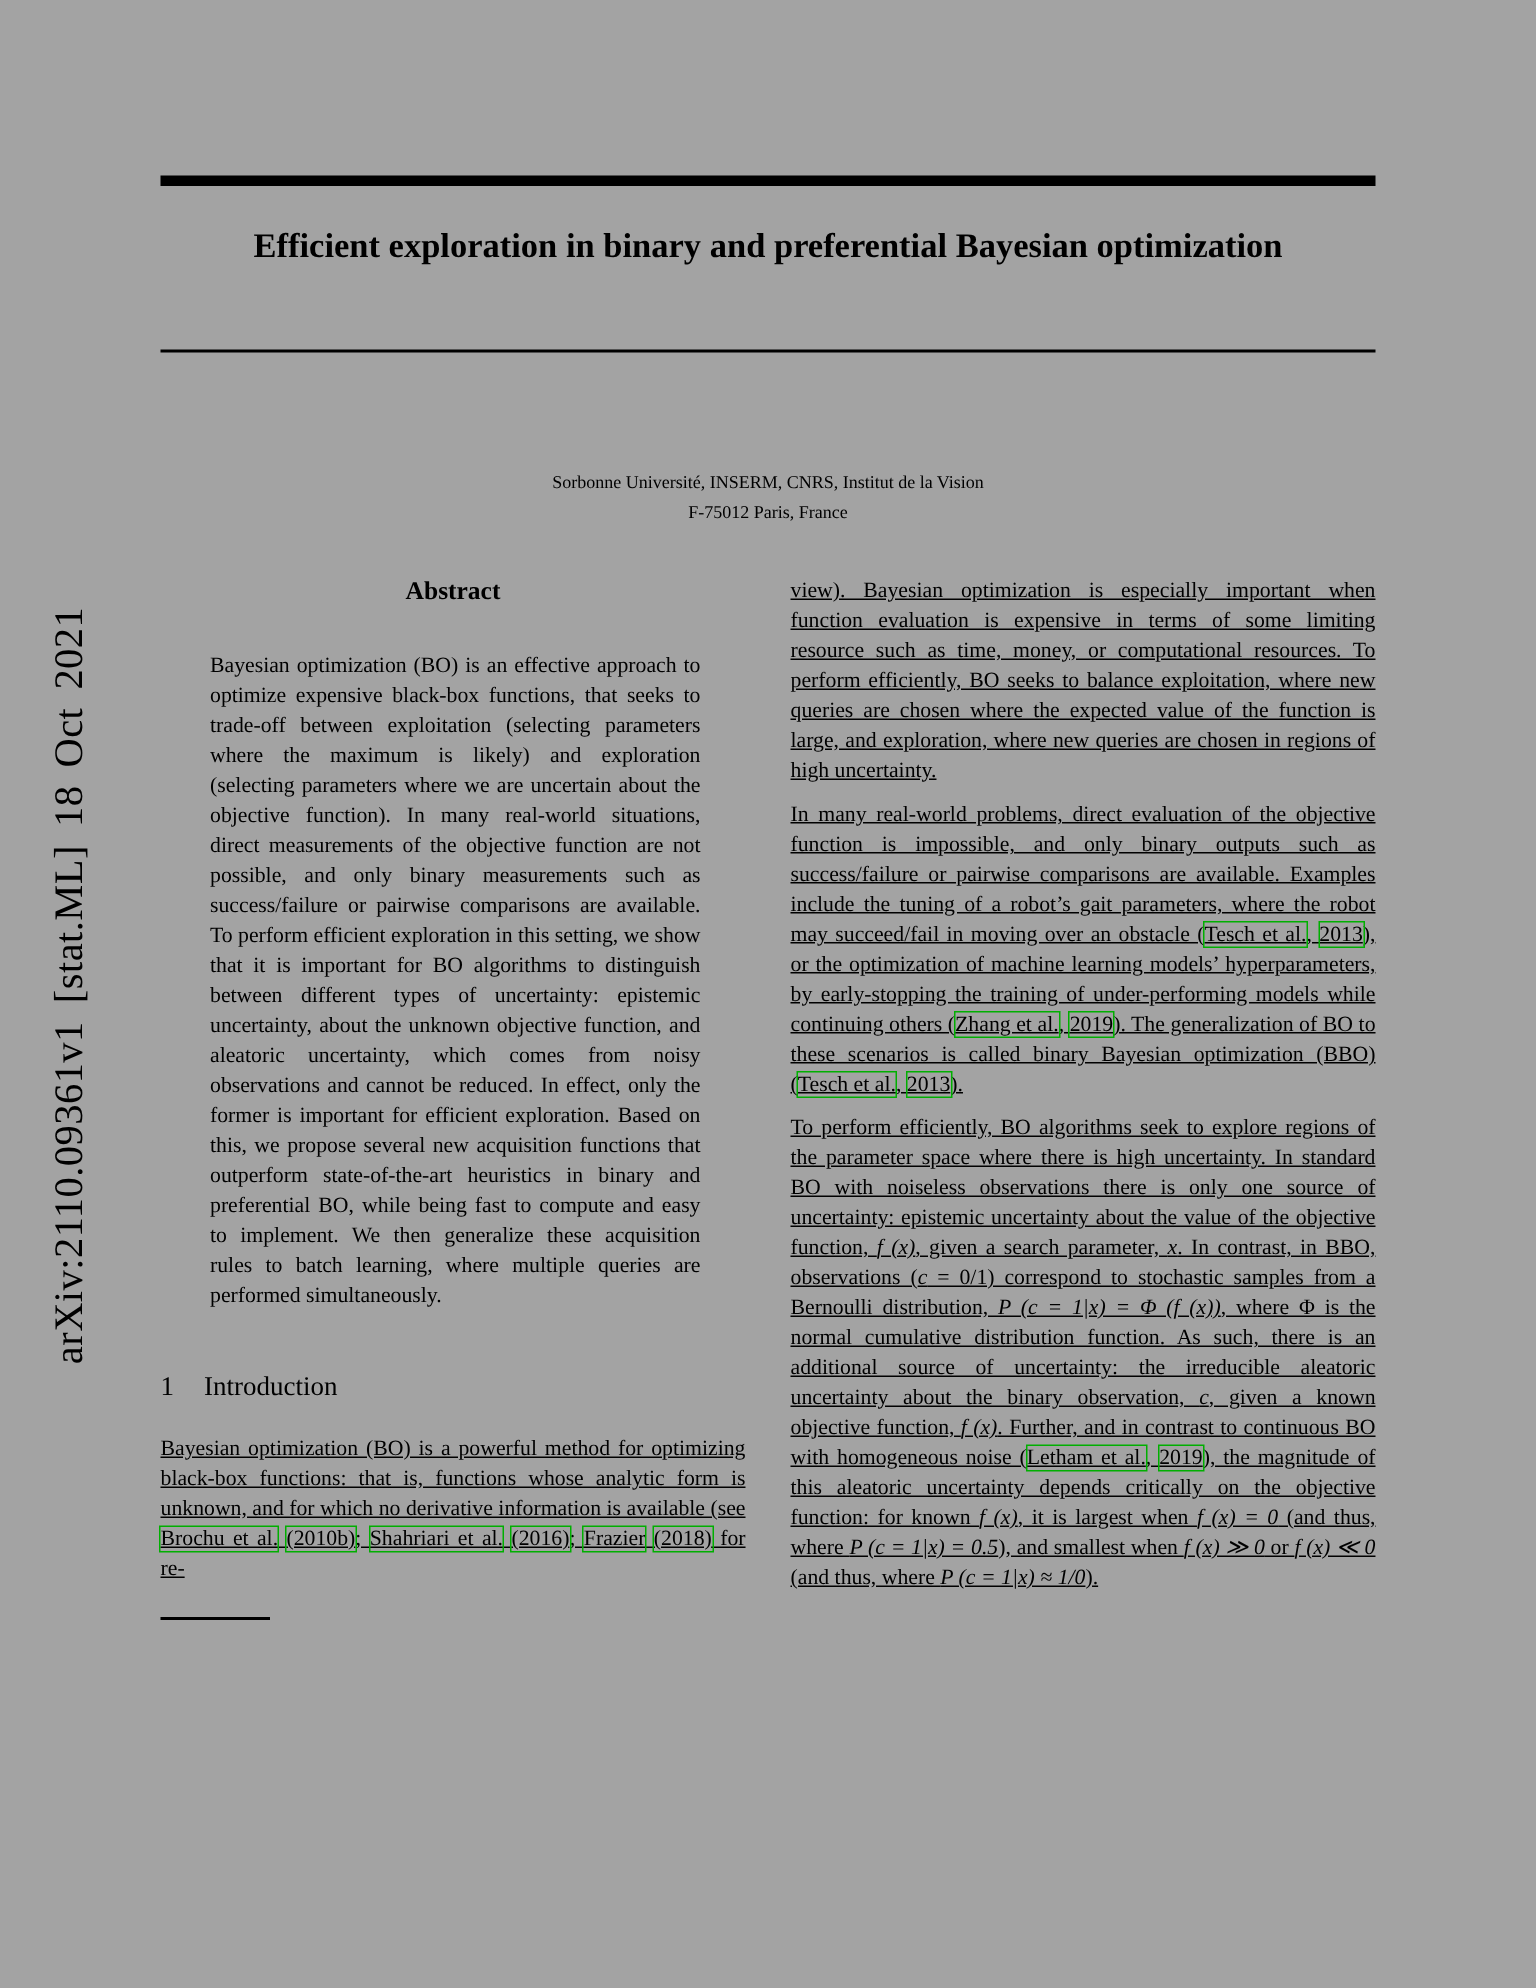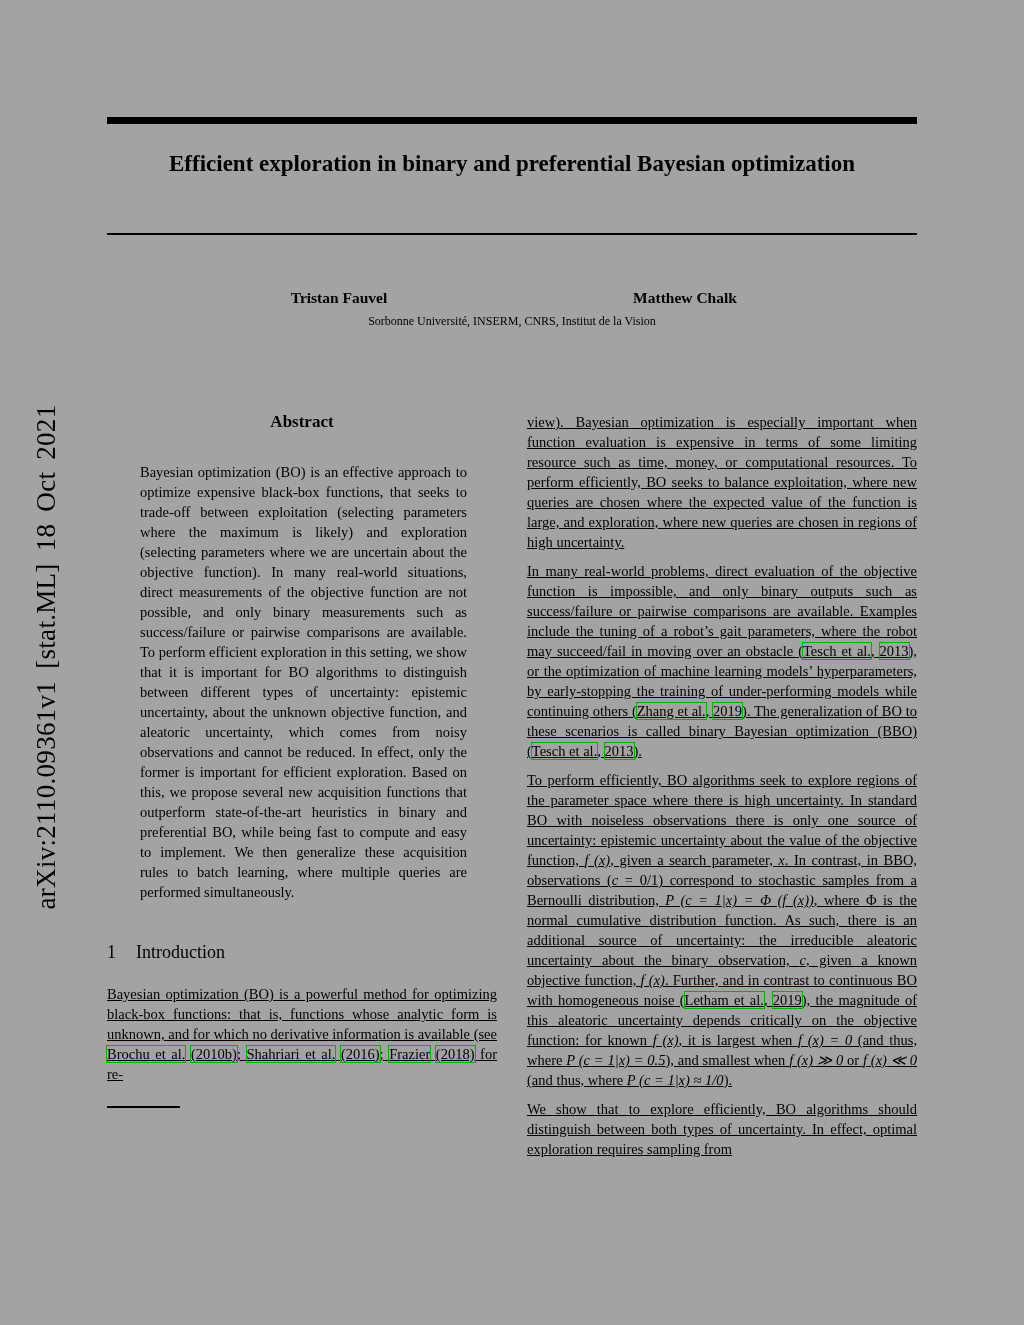--- a/index.html
+++ b/index.html
@@ -46,21 +46,20 @@
   .arxiv-banner {
     position: absolute; left: 46px; top: 657px;
     transform: translate(-50%, -50%) rotate(-90deg);
     white-space: nowrap;
     font-size: 27px; letter-spacing: 0.3px; word-spacing: 5px;
   }
   .col {
     position: absolute; top: 384px; width: 390px;
     font-size: 14.5px; line-height: 20px;
     text-align: justify;
-    margin-top: 28px;
   }
   .col-left  { left: 107px; }
   .col-right { left: 527px; }
   .abstract-heading {
     text-align: center; font-weight: bold; font-size: 17px;
     margin: 0 0 30px 0;
   }
   .abstract-body { margin: 0 30px 0 33px; }
   .section-heading {
     font-size: 18px; font-weight: normal;
@@ -88,27 +87,24 @@
 <div class="page">
 
   <div class="top-rule"></div>
 
   <div class="title-wrap">
     <span class="title">Efficient exploration in binary and preferential Bayesian optimization</span>
   </div>
 
   <div class="mid-rule"></div>
 
-  <div class="authors">
-    <span class="author">Tristan Fauvel</span>
-    <span class="author">Matthew Chalk</span>
-  </div>
 
   <div class="affiliation">
     <div>Sorbonne Université, INSERM, CNRS, Institut de la Vision</div>
+    <div>F-75012 Paris, France</div>
   </div>
 
   <div class="arxiv-banner">arXiv:2110.09361v1 [stat.ML] 18 Oct 2021</div>
 
   <div class="col col-left">
     <div class="abstract-heading">Abstract</div>
     <div class="abstract-body">Bayesian optimization (BO) is an effective approach to optimize expensive black-box functions, that seeks to trade-off between exploitation (selecting parameters where the maximum is likely) and exploration (selecting parameters where we are uncertain about the objective function). In many real-world situations, direct measurements of the objective function are not possible, and only binary measurements such as success/failure or pairwise comparisons are available. To perform efficient exploration in this setting, we show that it is important for BO algorithms to distinguish between different types of uncertainty: epistemic uncertainty, about the unknown objective function, and aleatoric uncertainty, which comes from noisy observations and cannot be reduced. In effect, only the former is important for efficient exploration. Based on this, we propose several new acquisition functions that outperform state-of-the-art heuristics in binary and preferential BO, while being fast to compute and easy to implement. We then generalize these acquisition rules to batch learning, where multiple queries are performed simultaneously.</div>
 
     <div class="section-heading">
       <span class="section-number">1</span><span>Introduction</span>
@@ -116,16 +112,15 @@
 
     <div class="para">Bayesian optimization (BO) is a powerful method for optimizing black-box functions: that is, functions whose analytic form is unknown, and for which no derivative information is available (see <span class="cite">Brochu et al.</span> <span class="cite">(2010b)</span>; <span class="cite">Shahriari et al.</span> <span class="cite">(2016)</span>; <span class="cite">Frazier</span> <span class="cite">(2018)</span> for re-</div>
 
     <div class="footnote-rule"></div>
   </div>
 
   <div class="col col-right">
     <div class="para">view). Bayesian optimization is especially important when function evaluation is expensive in terms of some limiting resource such as time, money, or computational resources. To perform efficiently, BO seeks to balance exploitation, where new queries are chosen where the expected value of the function is large, and exploration, where new queries are chosen in regions of high uncertainty.</div>
     <div class="para">In many real-world problems, direct evaluation of the objective function is impossible, and only binary outputs such as success/failure or pairwise comparisons are available. Examples include the tuning of a robot’s gait parameters, where the robot may succeed/fail in moving over an obstacle (<span class="cite">Tesch et al.</span>, <span class="cite">2013</span>), or the optimization of machine learning models’ hyperparameters, by early-stopping the training of under-performing models while continuing others (<span class="cite">Zhang et al.</span>, <span class="cite">2019</span>). The generalization of BO to these scenarios is called binary Bayesian optimization (BBO) (<span class="cite">Tesch et al.</span>, <span class="cite">2013</span>).</div>
     <div class="para">To perform efficiently, BO algorithms seek to explore regions of the parameter space where there is high uncertainty. In standard BO with noiseless observations there is only one source of uncertainty: epistemic uncertainty about the value of the objective function, <span class="math">f (x)</span>, given a search parameter, <span class="math">x</span>. In contrast, in BBO, observations (<span class="math">c</span> = 0/1) correspond to stochastic samples from a Bernoulli distribution, <span class="math">P (c = 1|x) = Φ (f (x))</span>, where Φ is the normal cumulative distribution function. As such, there is an additional source of uncertainty: the irreducible aleatoric uncertainty about the binary observation, <span class="math">c</span>, given a known objective function, <span class="math">f (x)</span>. Further, and in contrast to continuous BO with homogeneous noise (<span class="cite">Letham et al.</span>, <span class="cite">2019</span>), the magnitude of this aleatoric uncertainty depends critically on the objective function: for known <span class="math">f (x)</span>, it is largest when <span class="math">f (x) = 0</span> (and thus, where <span class="math">P (c = 1|x) = 0.5</span>), and smallest when <span class="math">f (x) ≫ 0</span> or <span class="math">f (x) ≪ 0</span> (and thus, where <span class="math">P (c = 1|x) ≈ 1/0</span>).</div>
-    <div class="para">We show that to explore efficiently, BO algorithms should distinguish between both types of uncertainty. In effect, optimal exploration requires sampling from</div>
   </div>
 
 </div>
 
 </body></html>

